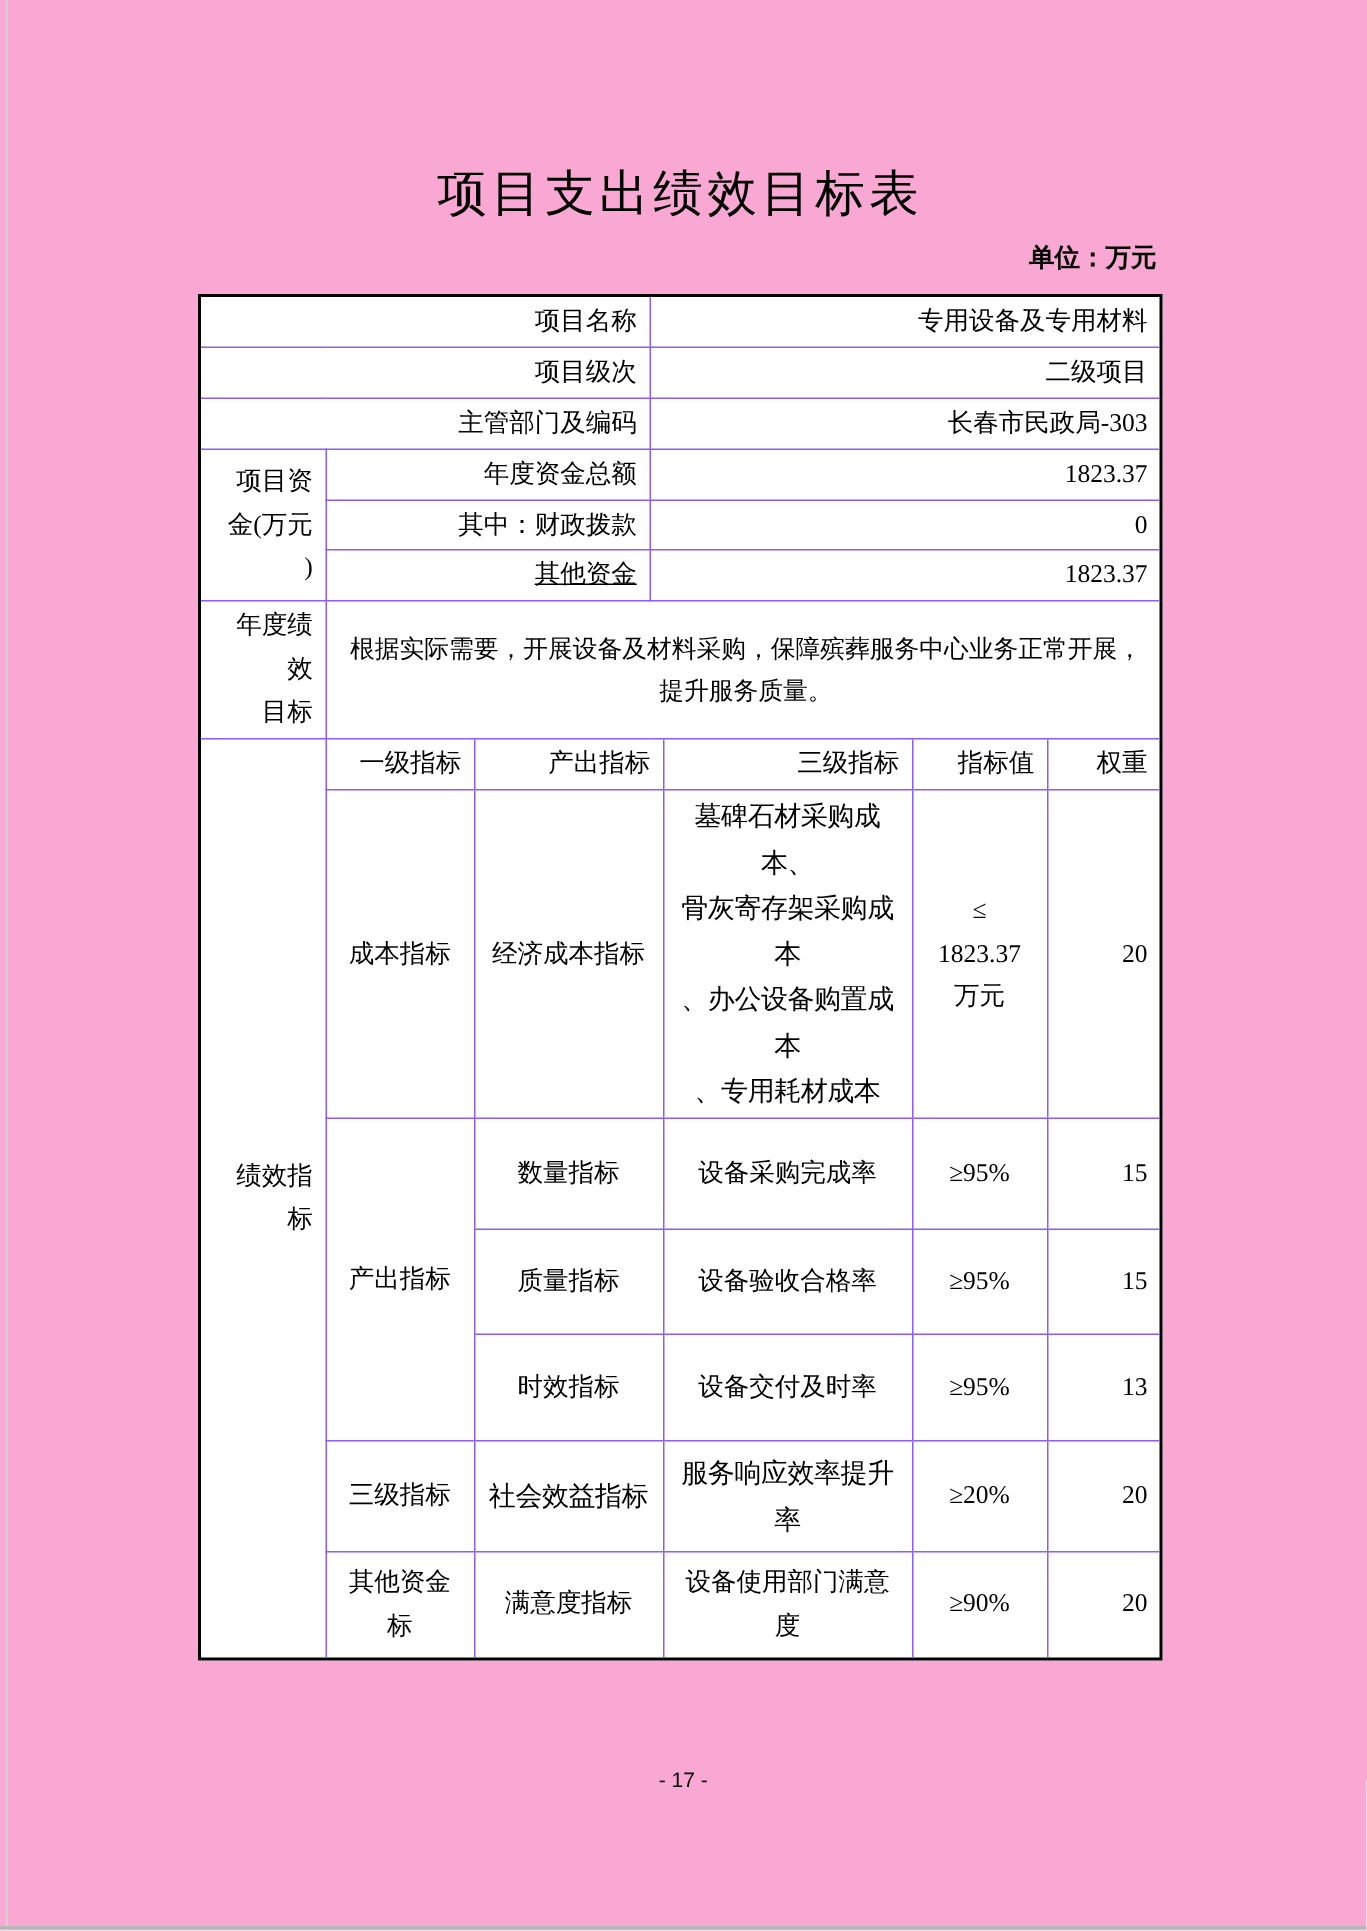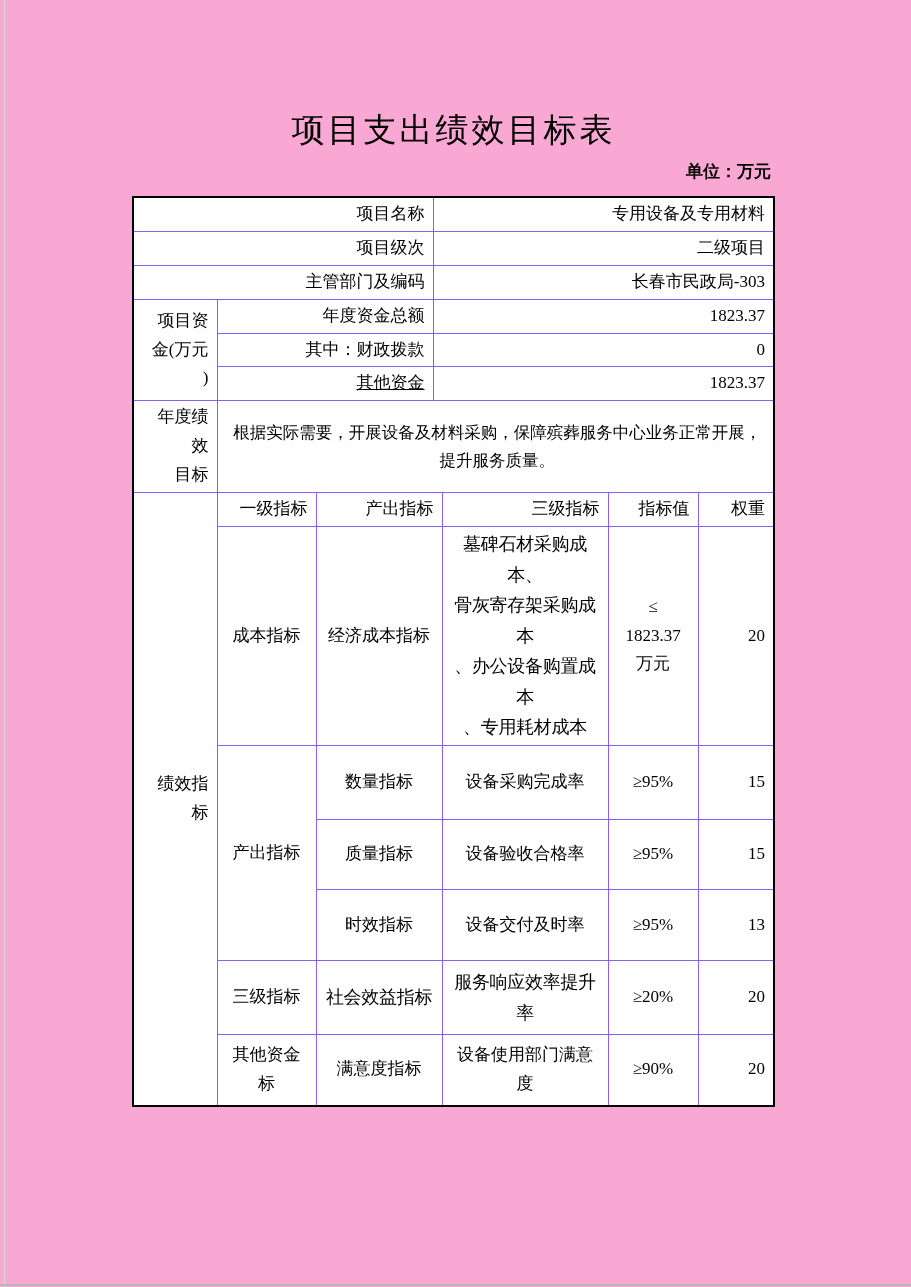--- a/index.html
+++ b/index.html
@@ -163,13 +163,14 @@
 标</td>
         <td class="l no-b">满意度指标</td>
         <td class="l no-b">设备使用部门满意度</td>
         <td class="l no-b">≥90%</td>
         <td class="c no-r no-b">20</td>
       </tr>
     </tbody>
       </table>
   </div>
 
+  <div class="footer">- 17 -</div>
 </div>
 
 </body></html>

